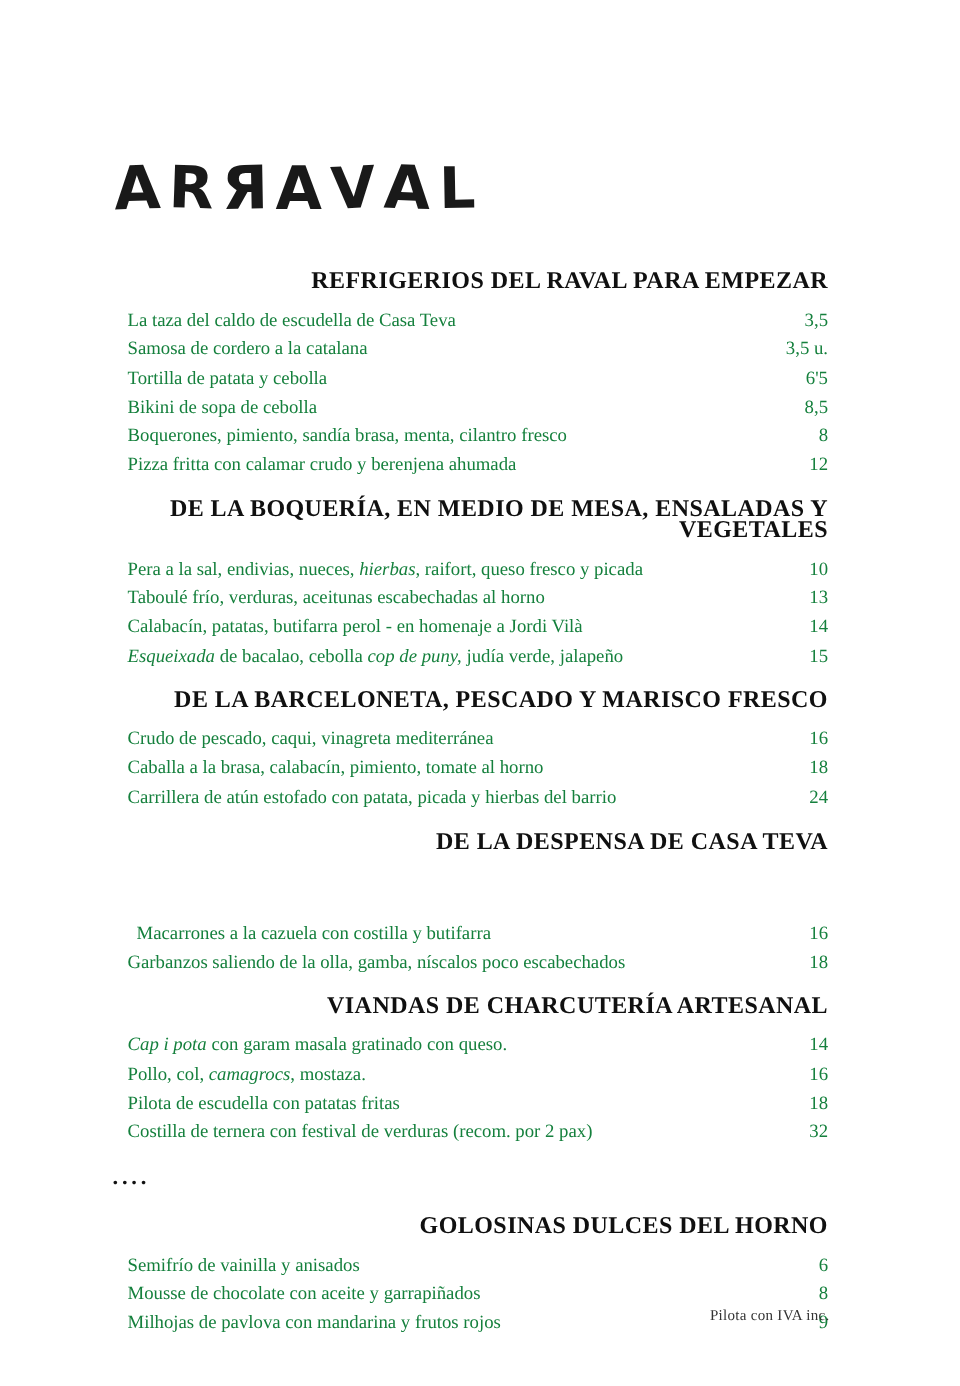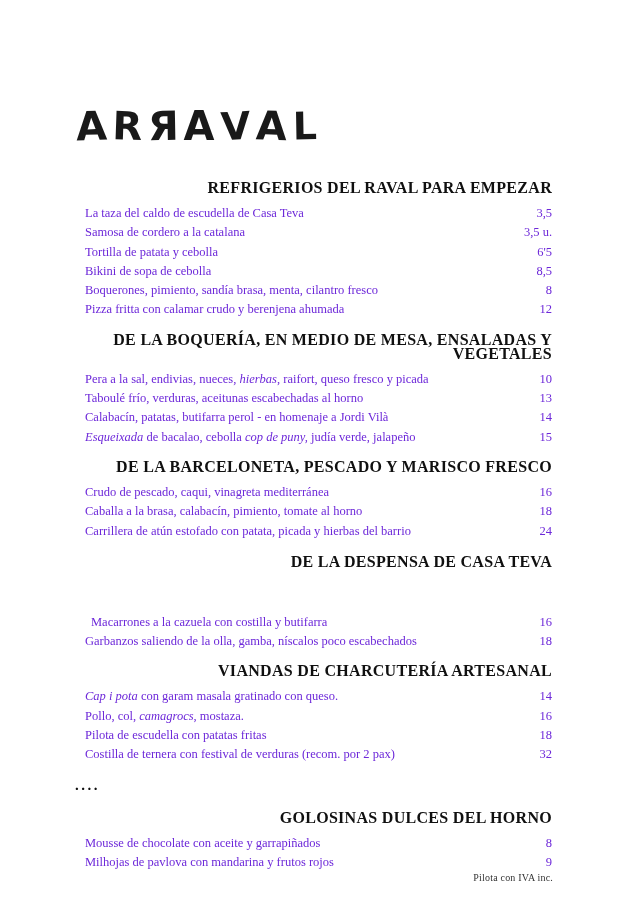--- a/index.html
+++ b/index.html
@@ -36,21 +36,21 @@
   .section { margin:0 0 13px 0; }
   .section.extra-gap { margin-top:14px; }
   .section h2 {
     margin:0 0 9px 0;
     font-size:16px; line-height:14px; font-weight:bold;
     letter-spacing:0.3px; color:#101010;text-align:right;
   }
   .item {
     display:flex; align-items:baseline;
     padding-left:10px;
-    font-size:12.5px; line-height:19.3px; color:#6d28d9;
+    font-size:12.5px; line-height:19.3px; color:#15803d;
   }
   .item.indent-extra { padding-left:16px;margin-top:44px; }
   .item-name { flex:1; }
   .item-price { margin-left:12px; white-space:nowrap; }
   .it { font-style:italic; }
   .separator {
     margin:1px 0 19px 0;
     font-size:15px; line-height:14px; font-weight:bold;
     letter-spacing:2.5px; color:#101010;
   }
@@ -164,20 +164,24 @@
         <span class="item-name"><span>Costilla de ternera con festival de verduras (recom. por 2 pax)</span></span>
         <span class="item-price">32</span>
       </div>
     </section>
 
     <div class="separator">....</div>
 
     <section class="section">
       <h2>GOLOSINAS DULCES DEL HORNO</h2>
       <div class="item">
+        <span class="item-name"><span>Semifrío de vainilla y anisados</span></span>
+        <span class="item-price">6</span>
+      </div>
+      <div class="item">
         <span class="item-name"><span>Mousse de chocolate con aceite y garrapiñados</span></span>
         <span class="item-price">8</span>
       </div>
       <div class="item">
         <span class="item-name"><span>Milhojas de pavlova con mandarina y frutos rojos</span></span>
         <span class="item-price">9</span>
       </div>
     </section>
 
   </main>

